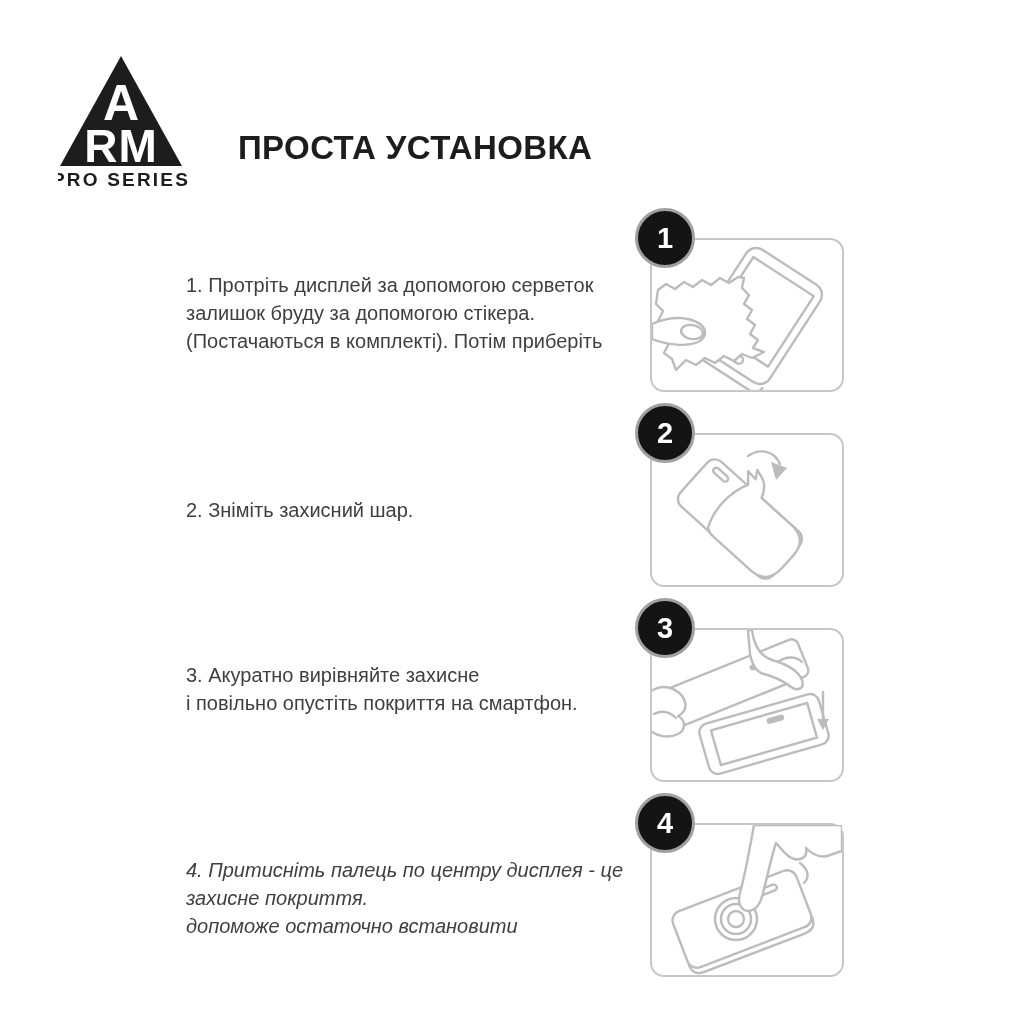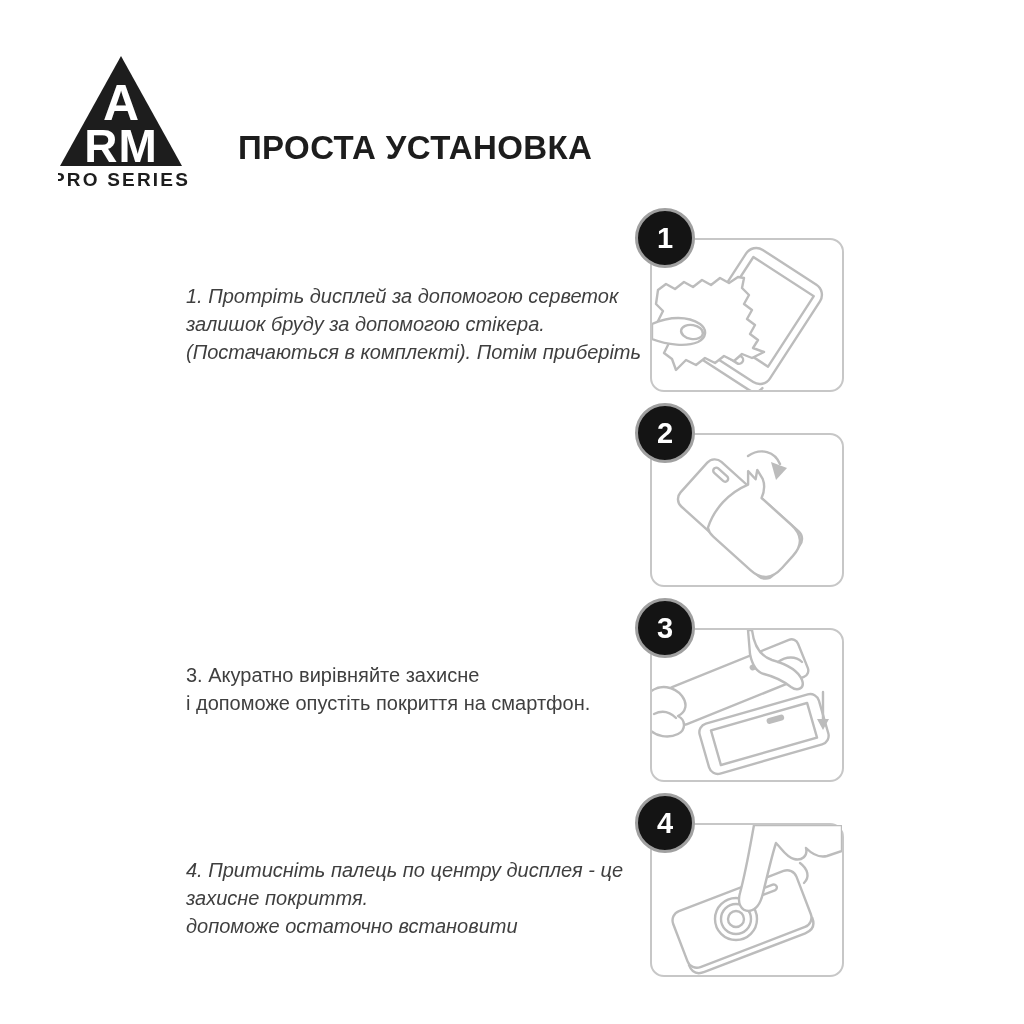--- a/index.html
+++ b/index.html
@@ -25,21 +25,21 @@
   .lg-rm{font-size:46px;letter-spacing:1px;}
   .lg-sub{fill:var(--ink);font-family:"Liberation Sans",sans-serif;font-weight:700;font-size:19px;letter-spacing:2.2px;text-anchor:middle;}
 
   
   .title{position:absolute;left:226px;top:119px;margin:12px;font-size:33px;line-height:34px;
          font-weight:800;letter-spacing:.4px;color:var(--ink);white-space:nowrap;}
 
   
   .step-text{position:absolute;left:186px;width:470px;font-size:20px;line-height:28px;color:var(--body-text);}
   .step-text span{display:block;}
-  .t1{top:282px;font-style:italic;}
+  .t1{top:271px;}
   .t2{top:496px;}
   .t3{top:661px;}
   .t4{top:856px;font-style:italic;}
 
   
   .illo{position:absolute;left:650px;width:194px;height:154px;border:2px solid var(--box-border);
         border-radius:14px;box-sizing:border-box;background:#fff;}
   .b1{top:238px;} .b2{top:433px;} .b3{top:628px;} .b4{top:823px;}
   .illo svg{width:100%;height:100%;display:block;}
 
@@ -93,20 +93,23 @@
       <path class="ln wfill" d="M 6,50 L 14,44 L 23,49 L 32,42 L 41,47 L 50,40 L 59,45 L 68,38 L 77,43 L 86,37 L 92,38
         L 90,48 L 97,55 L 92,64 L 100,70 L 95,79 L 103,85 L 98,94 L 106,100 L 101,108 L 112,112
         L 100,118 L 90,114 L 82,121 L 72,116 L 63,123 L 53,118 L 44,125 L 34,120 L 24,130
         L 20,119 L 12,113 L 17,103 L 9,97 L 14,87 L 6,81 L 11,71 L 4,64 Z"></path>
 
       <path class="ln wfill" d="M 0,84 C 18,76 36,76 48,84 C 56,90 54,98 46,102 C 34,107 16,105 0,99 Z"></path>
       <ellipse class="ln" cx="40" cy="92" rx="11" ry="7" transform="rotate(10 40 92)"></ellipse>
     </svg>
   </div>
 
+  <div class="step-text t2">
+    <span>2. Зніміть захисний шар.</span>
+  </div>
   <div class="badge n2">
     <span>2</span>
   </div>
   <div class="illo b2">
     <svg viewBox="0 0 190 150">
       <g class="ln" transform="translate(88,84) rotate(42)">
 
         <rect class="wfill" x="-62" y="-30" width="124" height="60" rx="10"></rect>
         <rect x="-53" y="-23" width="18" height="6" rx="3"></rect>
 
@@ -114,21 +117,21 @@
           C -26,-12 -26,10 -18,28 Q -14,31 -8,31 L 42,31 Q 64,31 64,8 L 64,-8 Q 64,-30 42,-30 Z"></path>
       </g>
 
       <path class="ln" d="M 96,21 C 109,12 123,17 128,29"></path>
       <polygon class="ah" points="119,27 135,33 124,45"></polygon>
     </svg>
   </div>
 
   <div class="step-text t3">
     <span>3. Акуратно вирівняйте захисне</span>
-    <span>і допоможе опустіть покриття на смартфон.</span>
+    <span>і повільно опустіть покриття на смартфон.</span>
   </div>
   <div class="badge n3">
     <span>3</span>
   </div>
   <div class="illo b3">
     <svg viewBox="0 0 190 150">
 
       <g class="ln" transform="translate(112,104) rotate(-16)">
         <rect class="wfill" x="-62" y="-26" width="124" height="52" rx="9"></rect>
         <rect x="-50" y="-18" width="100" height="36"></rect>

